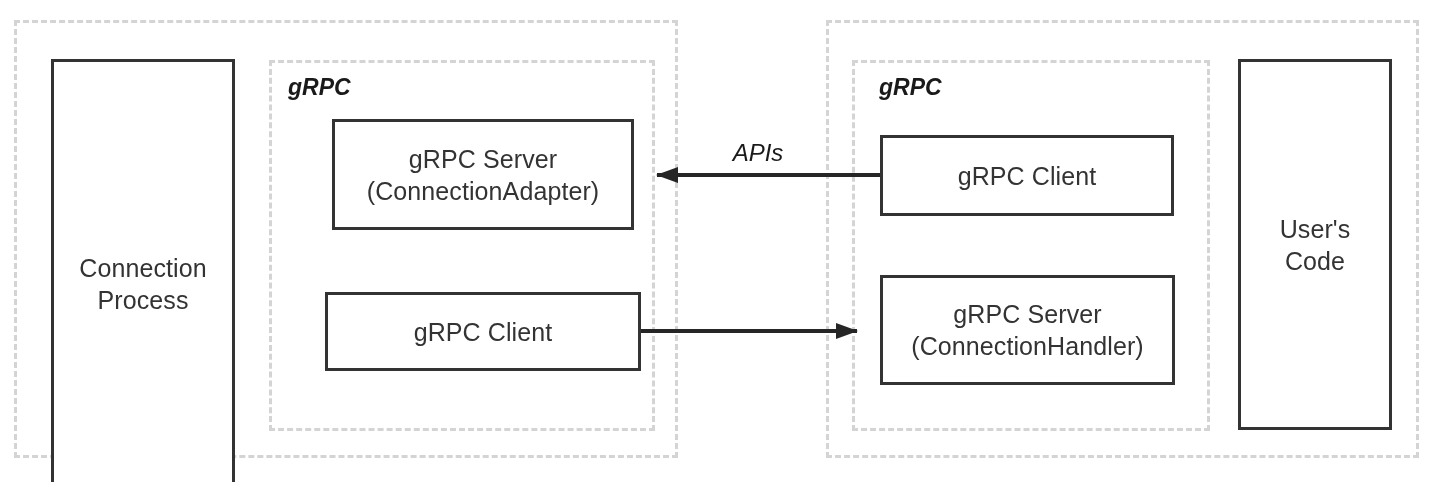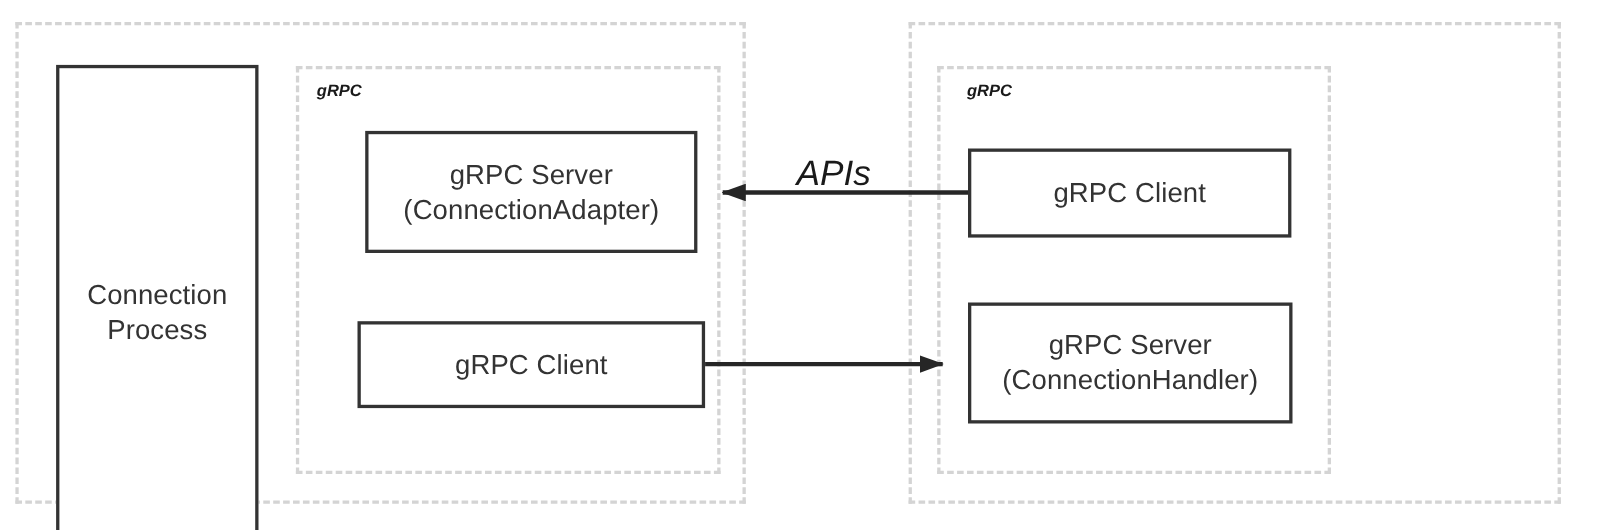--- a/index.html
+++ b/index.html
@@ -52,31 +52,31 @@
     width: 100%;
     white-space: pre-line;
   }
 
   
   .group-label {
     position: absolute;
     font-family: "Liberation Sans", sans-serif;
     font-style: italic;
     font-weight: bold;
-    font-size: 15px;
+    font-size: 23px;
     color: #1a1a1a;
     white-space: nowrap;
   }
 
   
   .edge-label {
     position: absolute;
     font-family: "Liberation Sans", sans-serif;
     font-style: italic;
-    font-size: 32px;
+    font-size: 24px;
     color: #1a1a1a;
     white-space: nowrap;
     text-align: center;
   }
 
   
   #arrows {
     position: absolute;
     left: 0;
     top: 0;
@@ -118,20 +118,24 @@
 
   <div class="solid-box" style="left:880px; top:135px; width:294px; height:81px;">
     <span class="box-text">gRPC Client</span>
   </div>
 
   <div class="solid-box" style="left:880px; top:275px; width:295px; height:110px;">
     <span class="box-text">gRPC Server
 (ConnectionHandler)</span>
   </div>
 
+  <div class="solid-box" style="left:1238px; top:59px; width:154px; height:371px;">
+    <span class="box-text">User's
+Code</span>
+  </div>
 
   <svg id="arrows" viewBox="0 0 1456 482" width="1456" height="482" xmlns="http://www.w3.org/2000/svg">
     <defs>
       <marker id="arrowhead-left" markerWidth="10" markerHeight="8" refX="9" refY="4" orient="auto-start-reverse" markerUnits="userSpaceOnUse">
         <path d="M0,0 L10,4 L0,8 z" fill="#262626"></path>
       </marker>
       <marker id="arrowhead-right" markerWidth="22" markerHeight="16" refX="21" refY="8" orient="auto" markerUnits="userSpaceOnUse">
         <path d="M0,0 L22,8 L0,16 z" fill="#262626"></path>
       </marker>
       <marker id="arrowhead-left-big" markerWidth="22" markerHeight="16" refX="21" refY="8" orient="auto" markerUnits="userSpaceOnUse">

